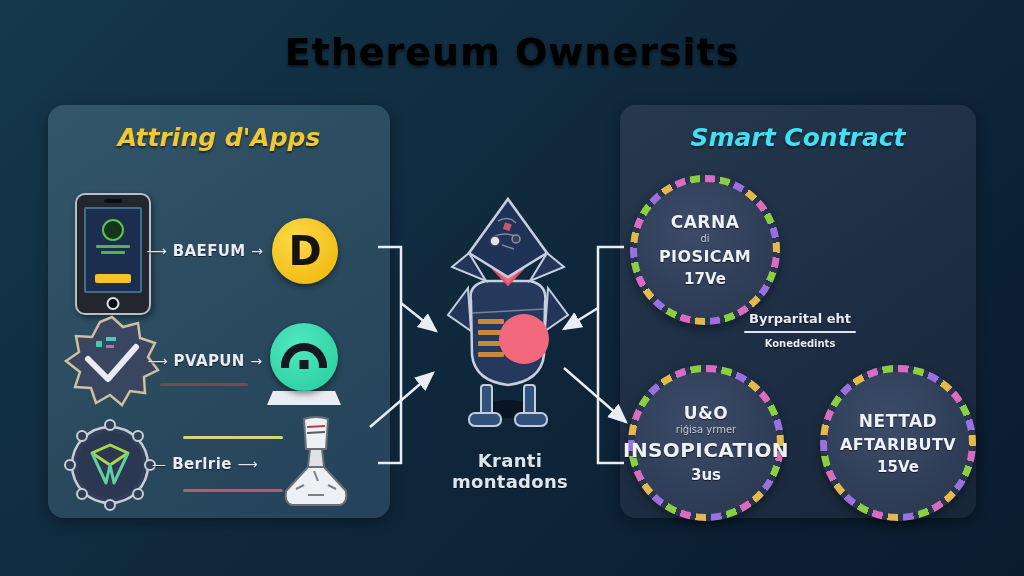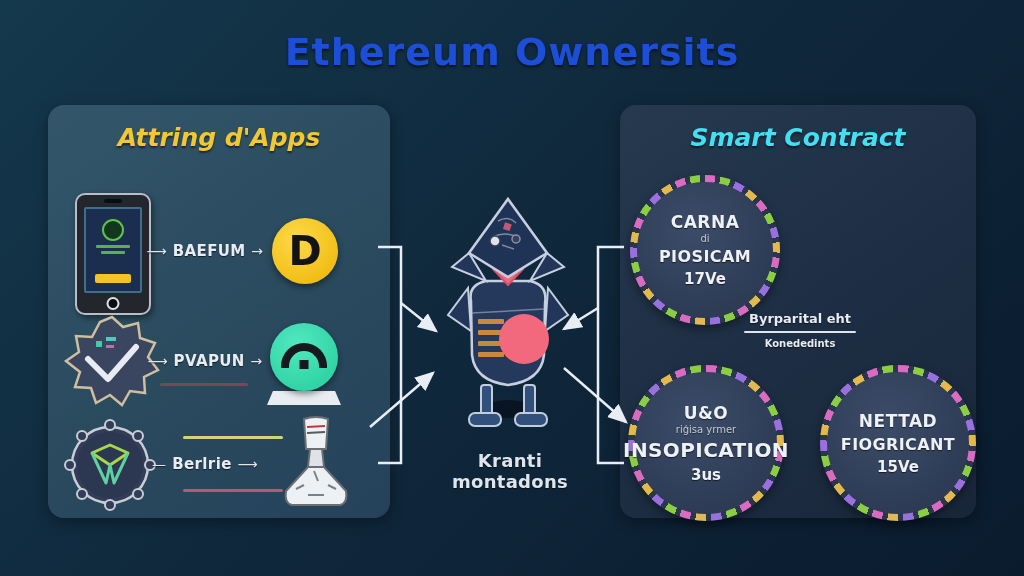--- a/index.html
+++ b/index.html
@@ -3,21 +3,21 @@
 <meta charset="utf-8">
 <style>
   html,body{margin:0;padding:0;}
   body{
     width:1024px;height:576px;overflow:hidden;position:relative;
     font-family:"DejaVu Sans","Liberation Sans",sans-serif;
     background:linear-gradient(135deg,#14384c 0%,#10293d 45%,#0a1b2e 100%);
   }
   .title{
     position:absolute;top:30px;left:0;width:100%;text-align:center;
-    font-size:38px;font-weight:800;color:#1d4ed8;letter-spacing:1px;
+    font-size:38px;font-weight:800;color:#000000;letter-spacing:1px;
     text-shadow:0 2px 3px rgba(0,0,0,.55);
   }
   
   .panel{position:absolute;top:105px;height:413px;border-radius:16px;}
   .panel-left{
     left:48px;width:342px;
     background:linear-gradient(145deg,#33566a 0%,#2a4a5e 55%,#25425a 100%);
     box-shadow:0 4px 14px rgba(0,0,0,.35);
   }
   .panel-right{
@@ -258,21 +258,21 @@
       <div class="l2">riģisa yrmer</div>
       <div class="l3" style="font-size:20px;">INSOPICATION</div>
       <div class="l4">3us</div>
     </div>
   </div>
 
   <div class="ring" style="left:200px;top:260px;width:156px;height:156px;">
     <div class="core">
       <div class="l1">NETTAD</div>
       <div class="l2"></div>
-      <div class="l3">FIOGRICANT</div>
+      <div class="l3">AFTARIBUTV</div>
       <div class="l4">15Ve</div>
     </div>
   </div>
 
   <div class="mid-note">
     <div class="mn1">Byrparital eht</div>
     <div class="mn-div"></div>
     <div class="mn2">Konededints</div>
   </div>
 </div>

